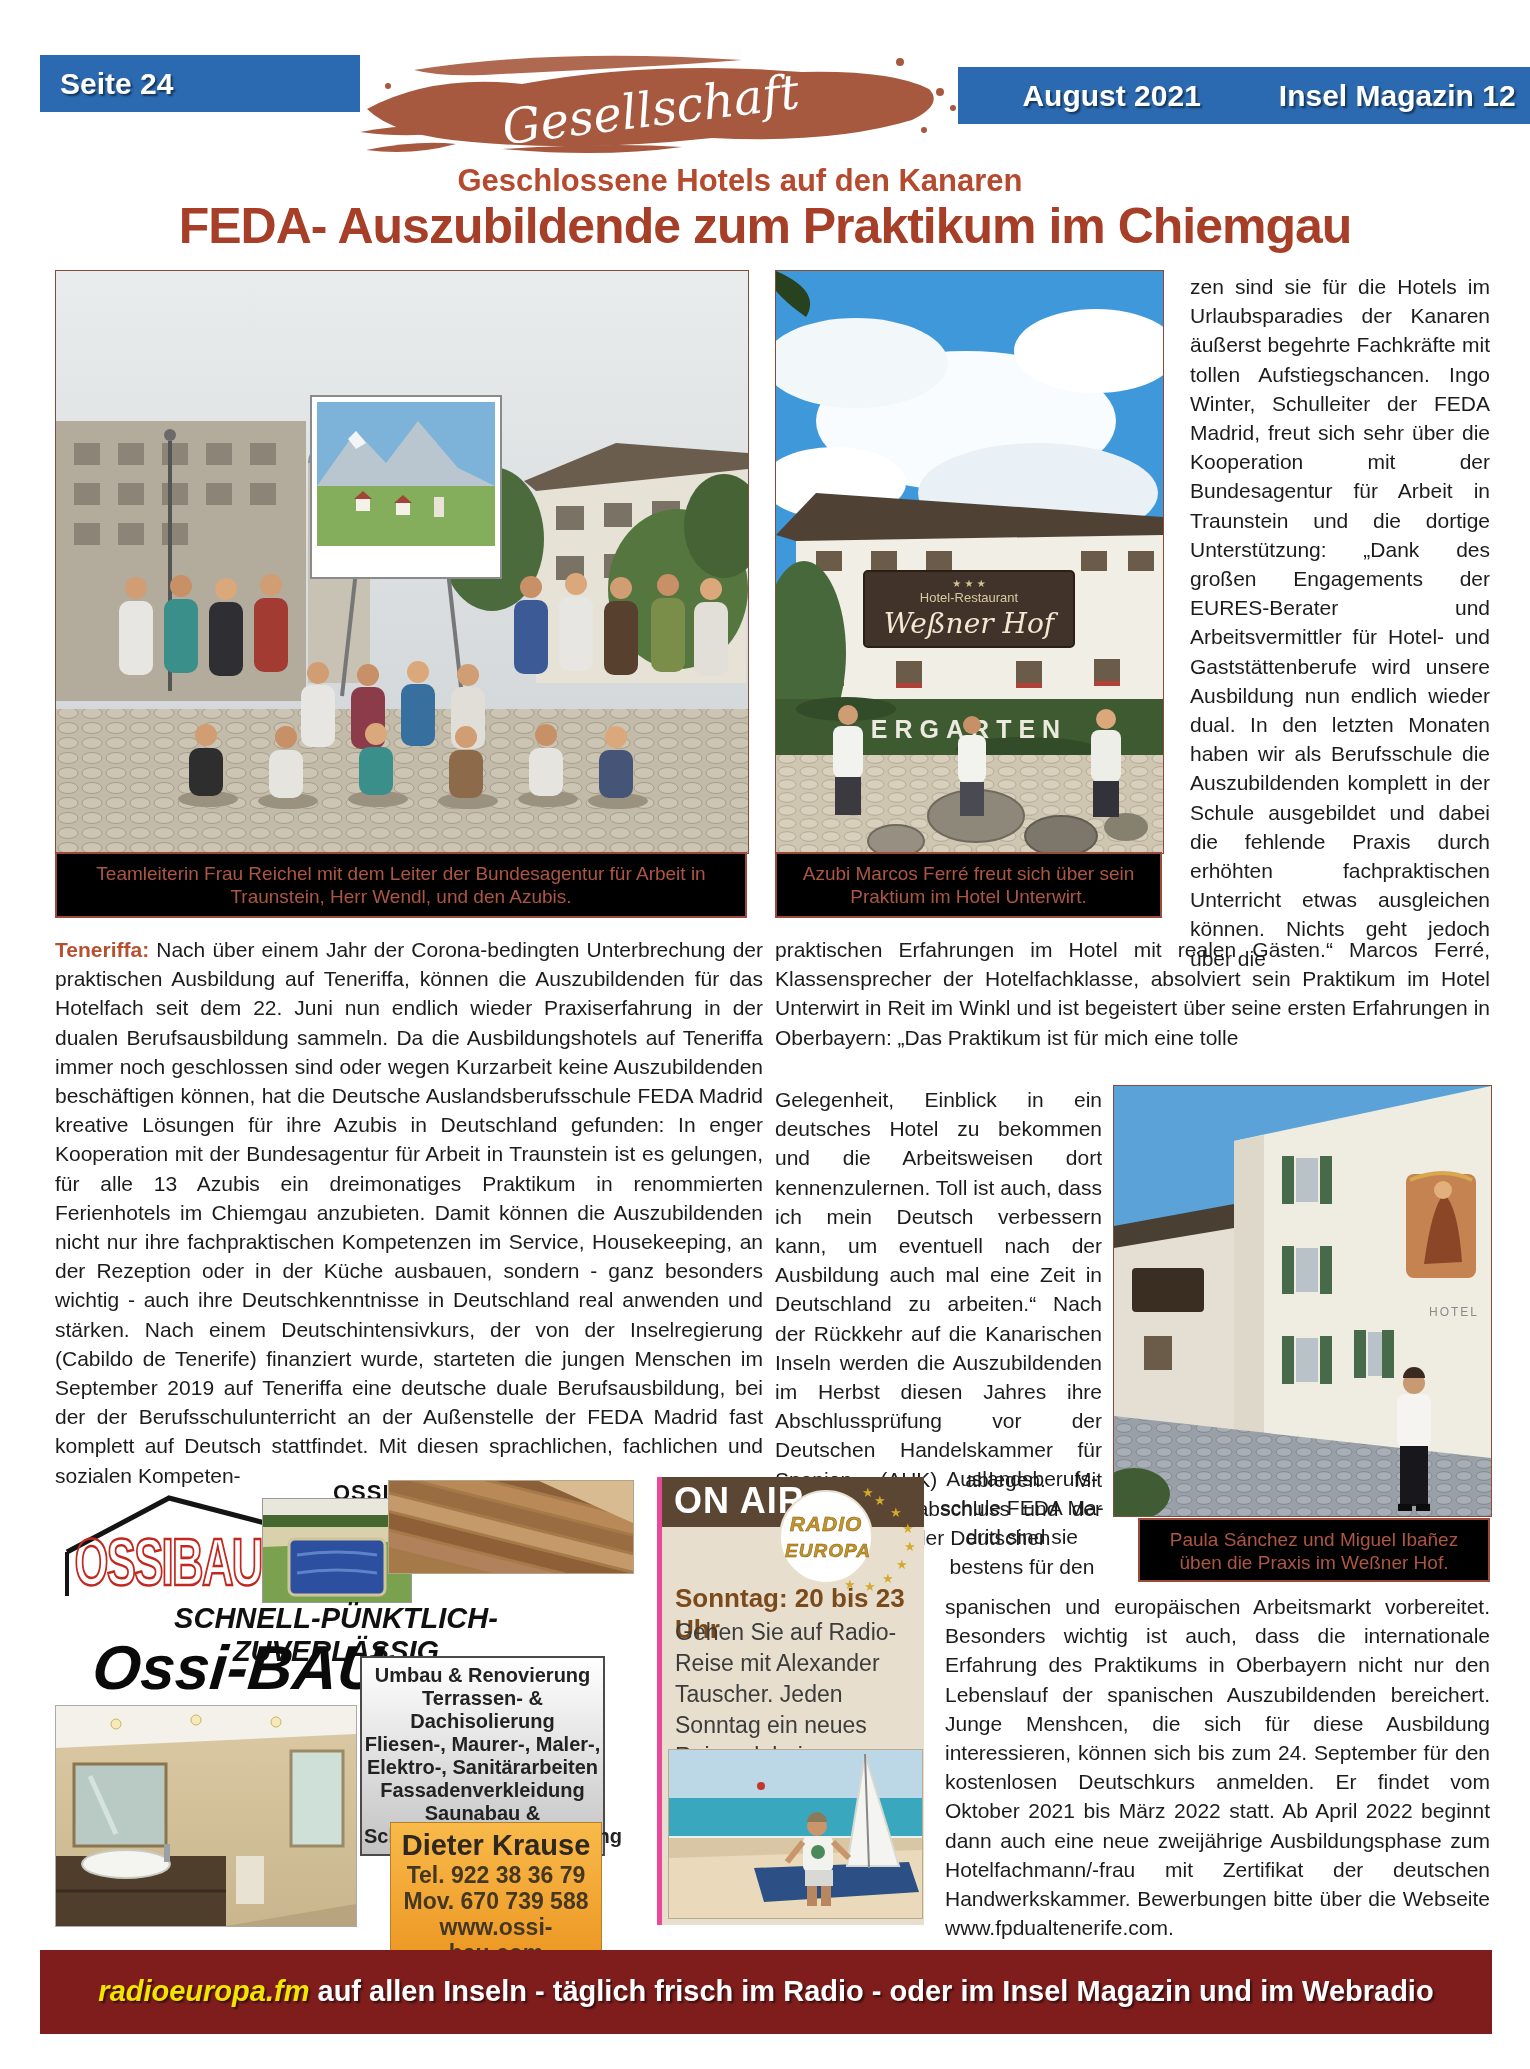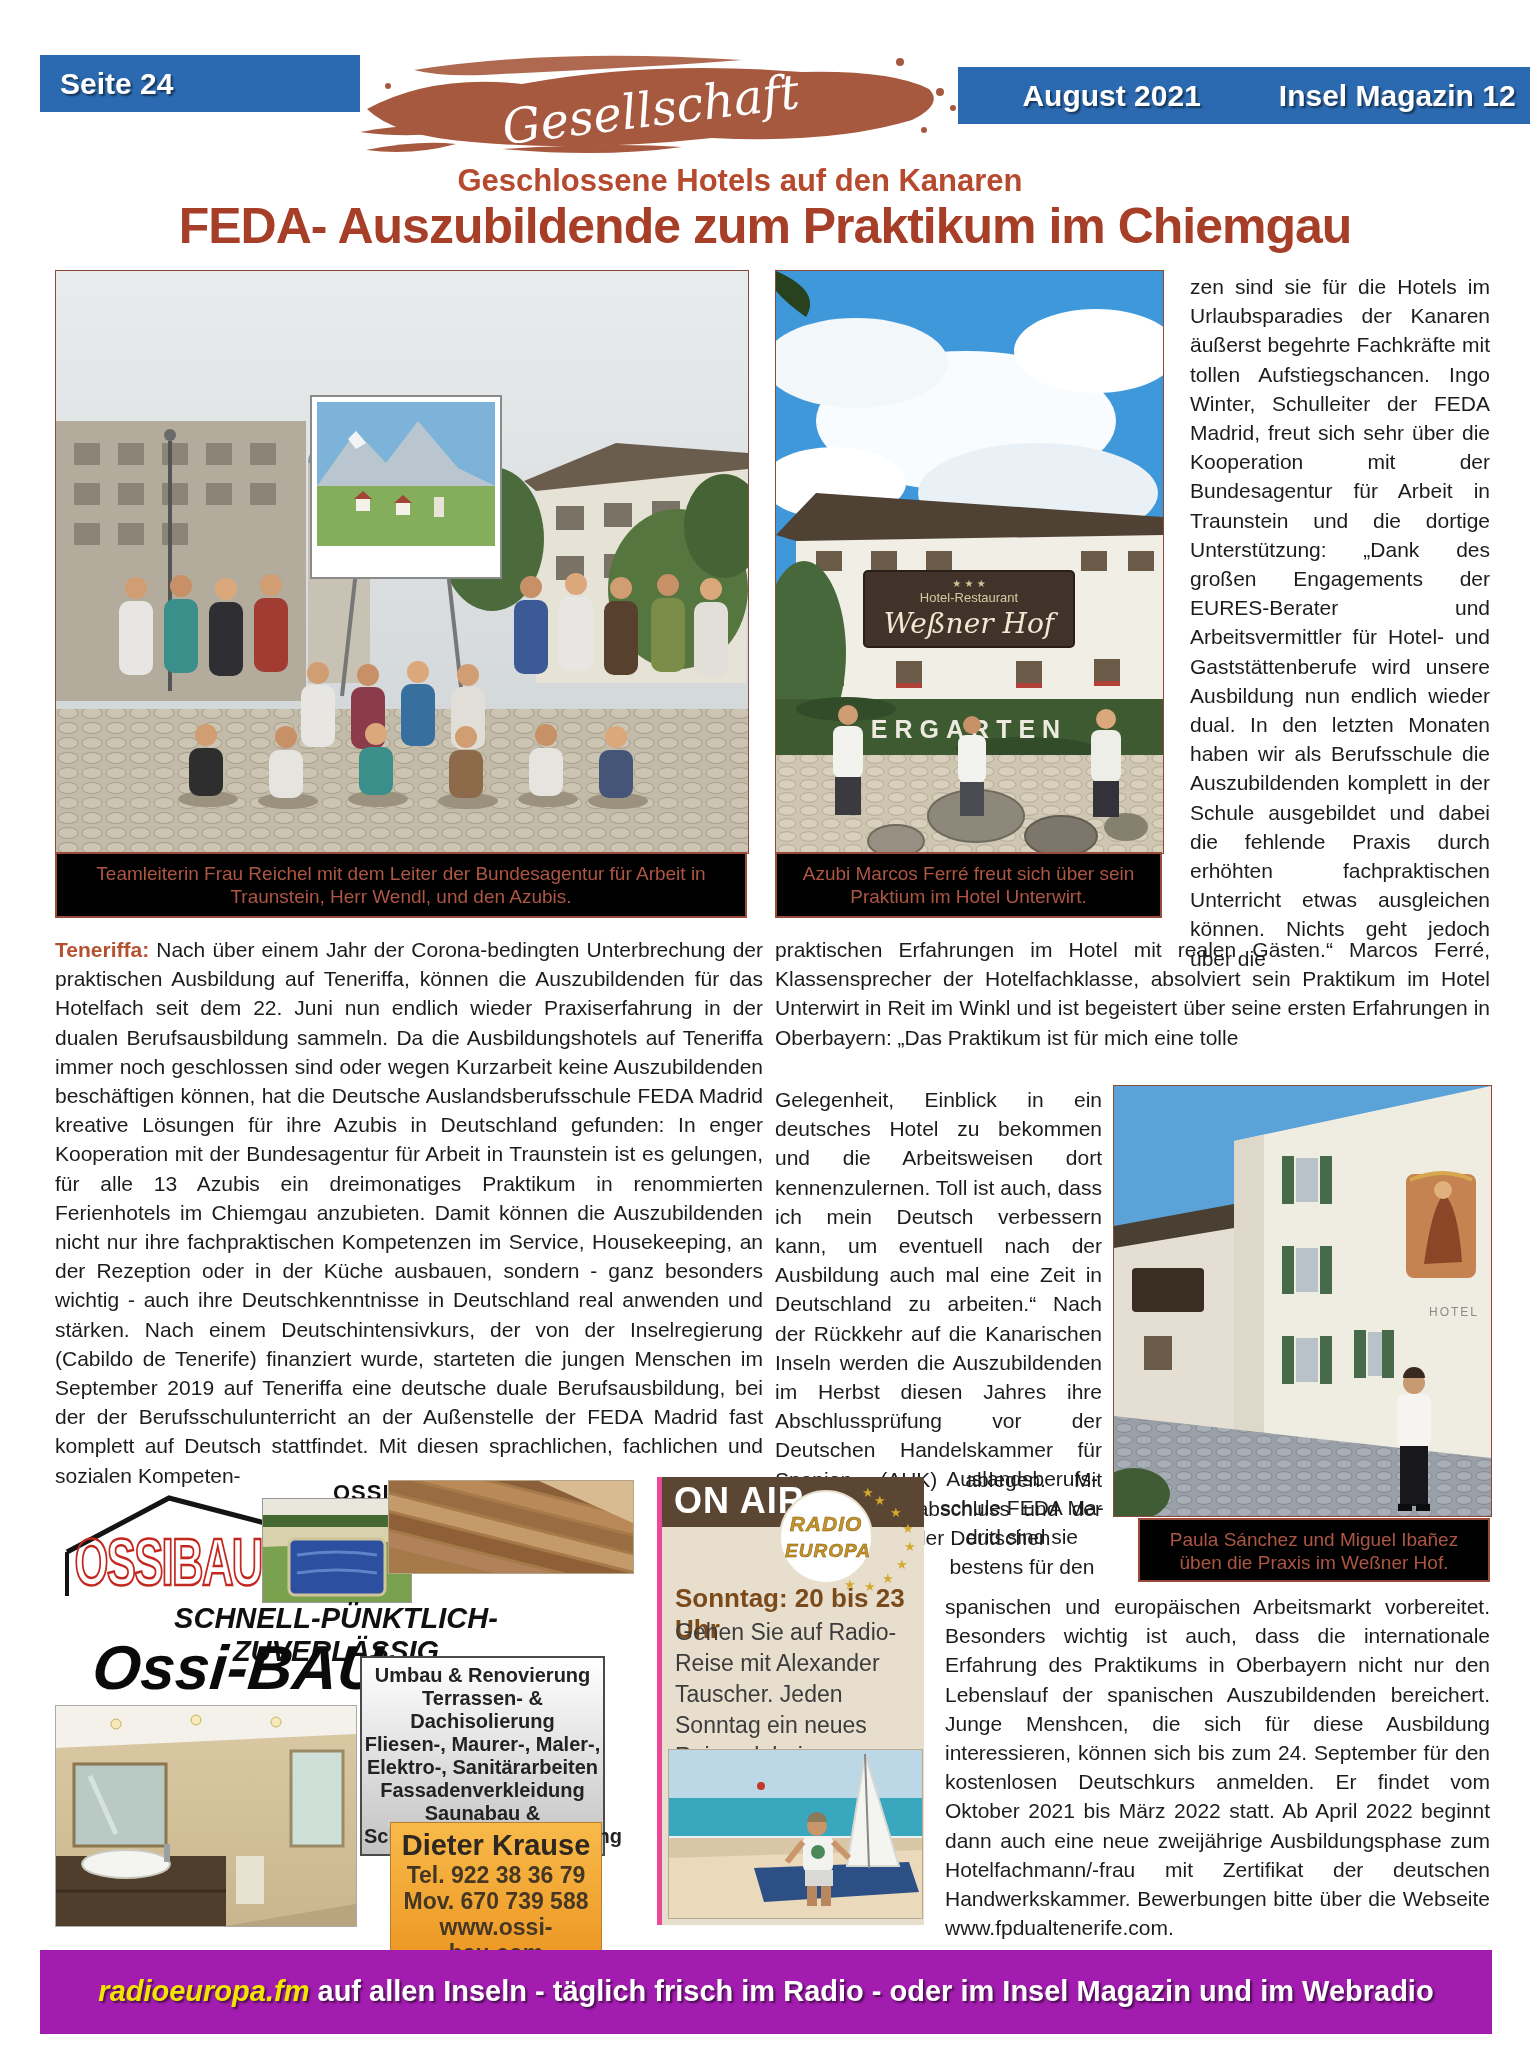--- a/index.html
+++ b/index.html
@@ -58,21 +58,21 @@
   
   .onair{position:absolute;left:657px;top:1477px;width:267px;height:448px;background:#e7decd;
          border-left:5px solid #ec4899;box-sizing:border-box;}
   .onair-head{position:absolute;left:0;top:0;width:100%;height:50px;background:#5b4533;color:#fff;
               font-weight:bold;font-size:36px;padding:3px 0 0 12px;box-sizing:border-box;letter-spacing:1px;}
   .re-logo{position:absolute;left:104px;top:6px;}
   .onair-time{position:absolute;left:13px;top:106px;font-size:26px;font-weight:bold;color:#7a4a1a;}
   .onair-text{position:absolute;left:13px;top:140px;width:242px;font-size:23px;line-height:31px;color:#3c3c3c;}
   .onair-beach{position:absolute;left:6px;top:272px;border:1px solid #b8ab90;}
   
-  .footer{position:absolute;left:40px;top:1950px;width:1452px;height:84px;background:#a21caf;
+  .footer{position:absolute;left:40px;top:1950px;width:1452px;height:84px;background:#7f1d1d;
           text-align:center;line-height:82px;font-size:29px;font-weight:bold;color:#fff;
           text-shadow:2px 2px 2px rgba(0,0,0,.55);}
   .f-brand{color:#f2e600;font-style:italic;}
 </style>
 </head>
 <body>
 
 <div class="page">
 
   <div class="hbar hbar-left">

